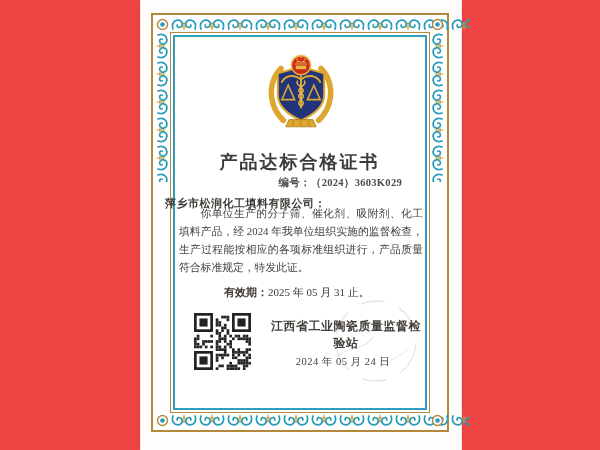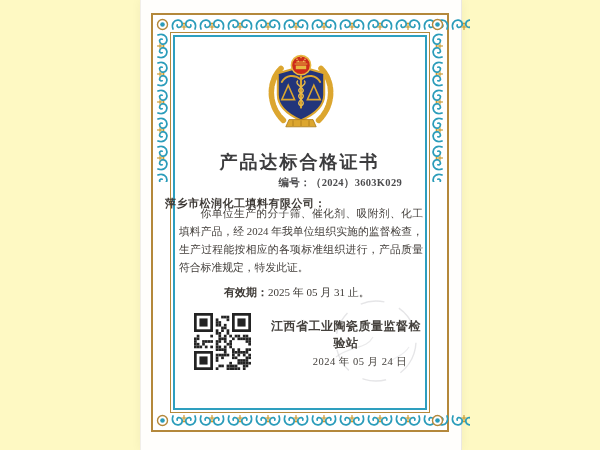--- a/index.html
+++ b/index.html
@@ -1,16 +1,16 @@
 <!DOCTYPE html>
 <html lang="zh"><head>
 <meta charset="utf-8">
 <style>
   html,body{margin:0;padding:0;}
-  .stage{position:relative;width:600px;height:450px;background:#fef9c3;overflow:hidden;
+  .stage{position:relative;width:600px;height:450px;background:#ef4444;overflow:hidden;
          font-family:"Liberation Serif","DejaVu Serif",serif;}
   .paper{position:absolute;left:140px;top:0;width:320px;height:450px;background:#fffefc;
          border-left:1px solid #f1eee9;border-right:1px solid #ebe8e2;
          box-shadow:0 0 10px rgba(0,0,0,0.05);}
   
   .frame{position:absolute;left:10px;top:13px;width:298px;height:419px;
          border:2px solid #b4883b;box-sizing:border-box;background:#fff;}
   .band{position:absolute;inset:2px;}
   .strip{position:absolute;display:block;}
   .strip.s-top{left:15px;right:15px;top:0;height:15px;width:auto;}
@@ -30,21 +30,21 @@
   .recipient{position:absolute;left:24px;top:196px;font-size:11px;font-weight:700;
          color:#3e3a36;letter-spacing:0.5px;}
   .body-par{position:absolute;left:38px;top:204px;width:244px;font-size:10.8px;
          line-height:18px;color:#413d39;text-align:justify;text-indent:2em;}
   .validity{position:absolute;left:39px;top:285px;font-size:11px;color:#3e3a36;margin-left:44px;}
   .validity .lbl{font-weight:700;}
   .ghost{position:absolute;left:150px;top:295px;width:150px;height:95px;pointer-events:none;}
   .qr{position:absolute;left:53px;top:313px;width:57px;height:57px;}
   .issuer{position:absolute;left:117px;top:318px;width:160px;text-align:center;
          font-size:12px;font-weight:600;color:#44403c;letter-spacing:0.5px;margin-left:8px;}
-  .issue-date{position:absolute;left:139px;top:355px;width:160px;text-align:center;
+  .issue-date{position:absolute;left:122px;top:355px;width:160px;text-align:center;
          font-size:10.5px;color:#44403c;letter-spacing:0.5px;}
 </style>
 </head>
 <body>
 
 <div class="stage">
   <div class="paper">
 
     <div class="frame">
       <div class="band">

